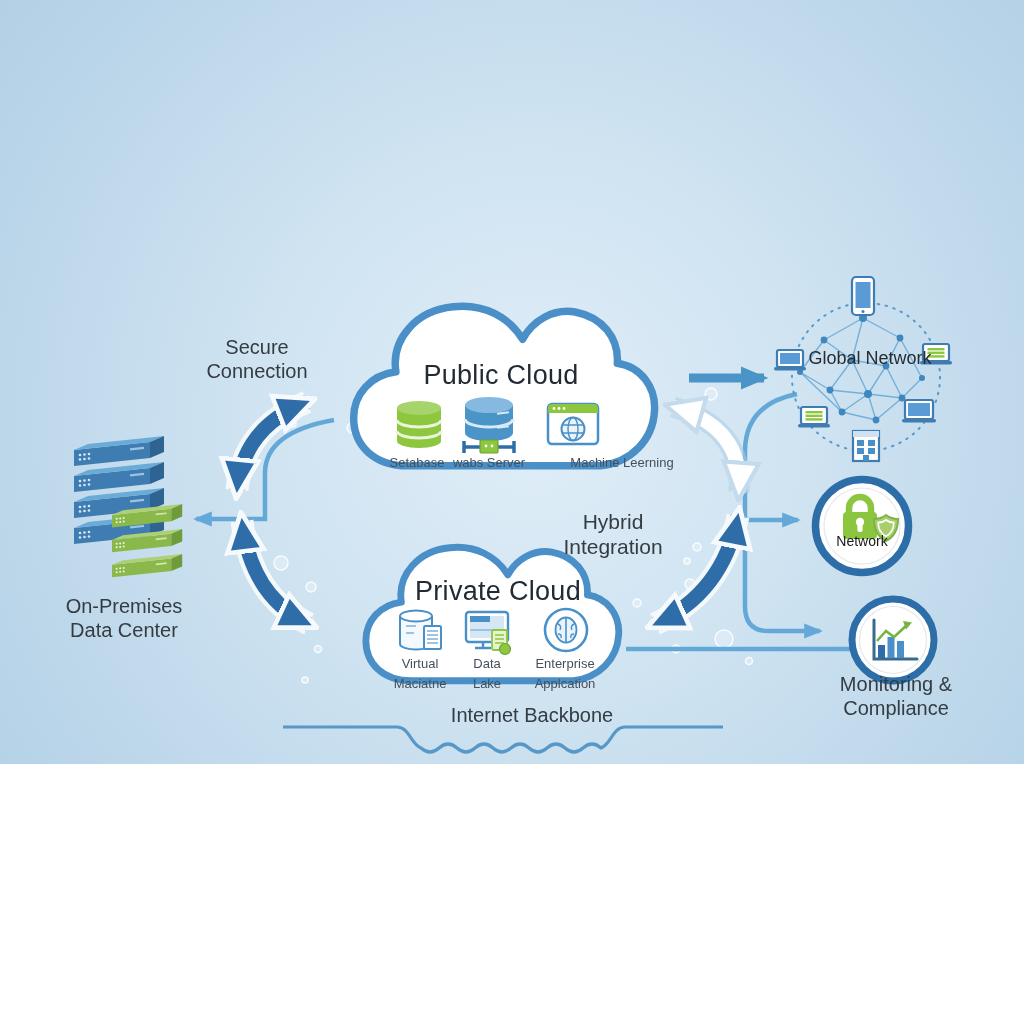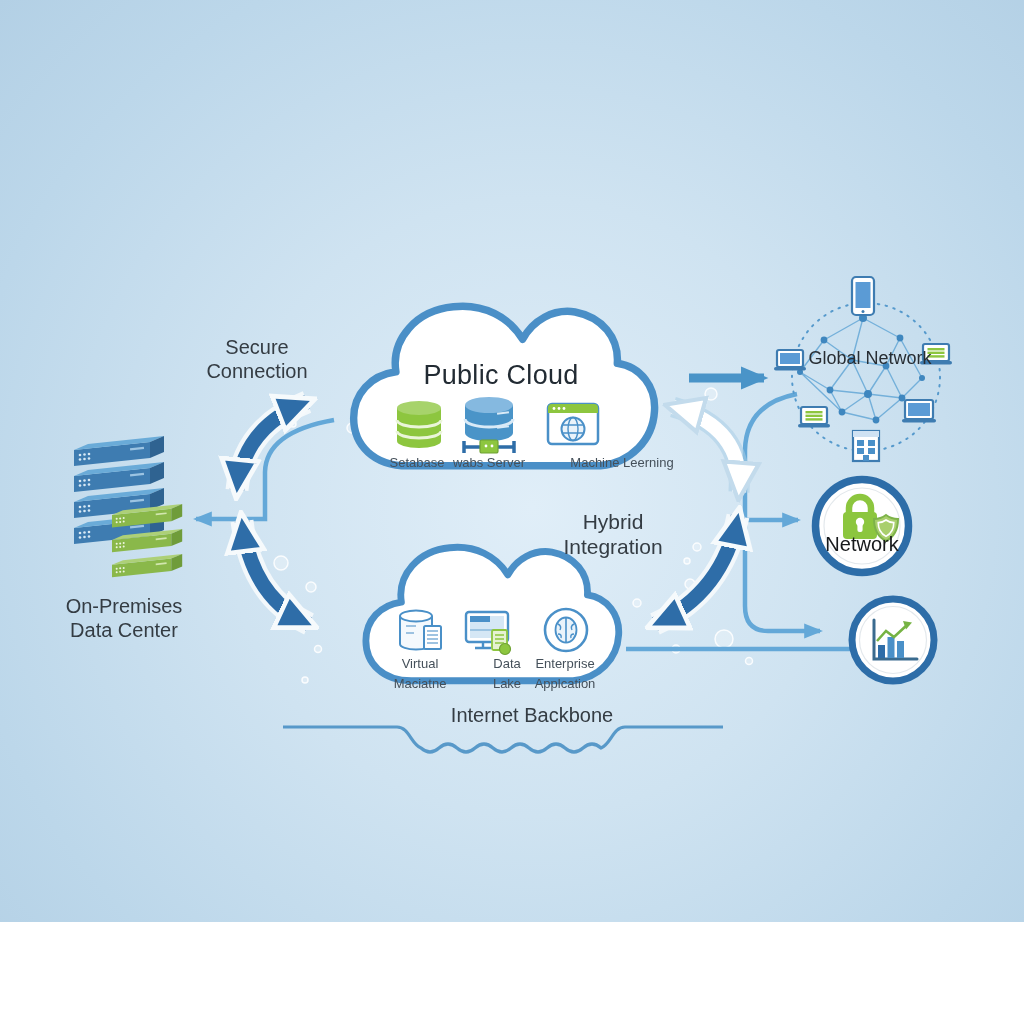--- a/index.html
+++ b/index.html
@@ -1,29 +1,29 @@
 <!DOCTYPE html>
 <html><head>
 <meta charset="utf-8">
 <style>
   html,body{margin:0;padding:0;}
   .stage{
-    position:relative;width:1024px;height:922px;overflow:hidden;
+    position:relative;width:1024px;height:764px;overflow:hidden;
     background:radial-gradient(circle at 52% 55%, #e0eef8 0%, #cfe3f1 42%, #bcd7ea 78%, #b3d0e5 100%);
     font-family:"Liberation Sans",sans-serif;
   }
   .stage svg{position:absolute;left:0;top:0;}
   .lbl{
     position:absolute;transform:translateX(-50%);text-align:center;
     white-space:pre-line;color:#343c43;line-height:1.18;pointer-events:none;
   }
   .lbl.big{font-size:20px;}
   .lbl.title{font-size:27px;font-weight:normal;color:#222b33;letter-spacing:.3px;}
   .lbl.small{font-size:13px;color:#45505a;line-height:1.5;}
-  .lbl.net{font-size:20px;color:#17191b;font-weight:500;text-align:right;}
+  .lbl.net{font-size:14px;color:#17191b;font-weight:500;text-align:right;}
   .lbl.gnet{font-size:18px;color:#272d33;}
   .lbl.hyb{font-size:21px;}
 </style>
 </head>
 <body>
 
 <div class="stage">
 
 <svg width="1024" height="1024" viewBox="0 0 1024 1024">
   <defs>
@@ -263,27 +263,30 @@
 
   <path d="M 283 727 L 397 727 C 409 727 411 744 421 748 Q 430 756 439 748 T 457 748 T 475 748 T 493 748 T 511 748 T 529 748 T 547 748 T 565 748 T 583 748 T 601 748 C 611 744 613 727 625 727 L 723 727" fill="none" stroke="#4a90c4" stroke-width="3.2" opacity="0.9"></path>
 </svg>
 
 <div class="lbl big" style="left:257px;top:336px;">Secure
 Connection</div>
 <div class="lbl title" style="left:501px;top:360px;">Public Cloud</div>
 <div class="lbl small" style="left:417px;top:453px;">Setabase</div>
 <div class="lbl small" style="left:489px;top:453px;">wabs Server</div>
 <div class="lbl small" style="left:578px;top:453px;margin-left:44px;">Machine Leerning</div>
+<div class="lbl title" style="left:498px;top:576px;">Private Cloud</div>
 <div class="lbl small" style="left:420px;top:654px;">Virtual
 Maciatne</div>
-<div class="lbl small" style="left:487px;top:654px;margin-left:20px;">Data
+<div class="lbl small" style="left:487px;top:654px;">Data
 Lake</div>
 <div class="lbl small" style="left:565px;top:654px;">Enterprise
 Applcation</div>
 <div class="lbl big" style="left:124px;top:595px;">On-Premises
 Data Center</div>
 <div class="lbl hyb" style="left:600px;top:510px;margin-left:13px;">Hybrid
 Integration</div>
 <div class="lbl gnet" style="left:870px;top:348px;">Global Network</div>
 <div class="lbl net" style="left:862px;top:533px;">Network</div>
+<div class="lbl big" style="left:896px;top:673px;">Monitoring &amp;
+Compliance</div>
 <div class="lbl big" style="left:500px;top:704px;margin-left:32px;">Internet Backbone</div>
 
 </div>
 
 </body></html>

